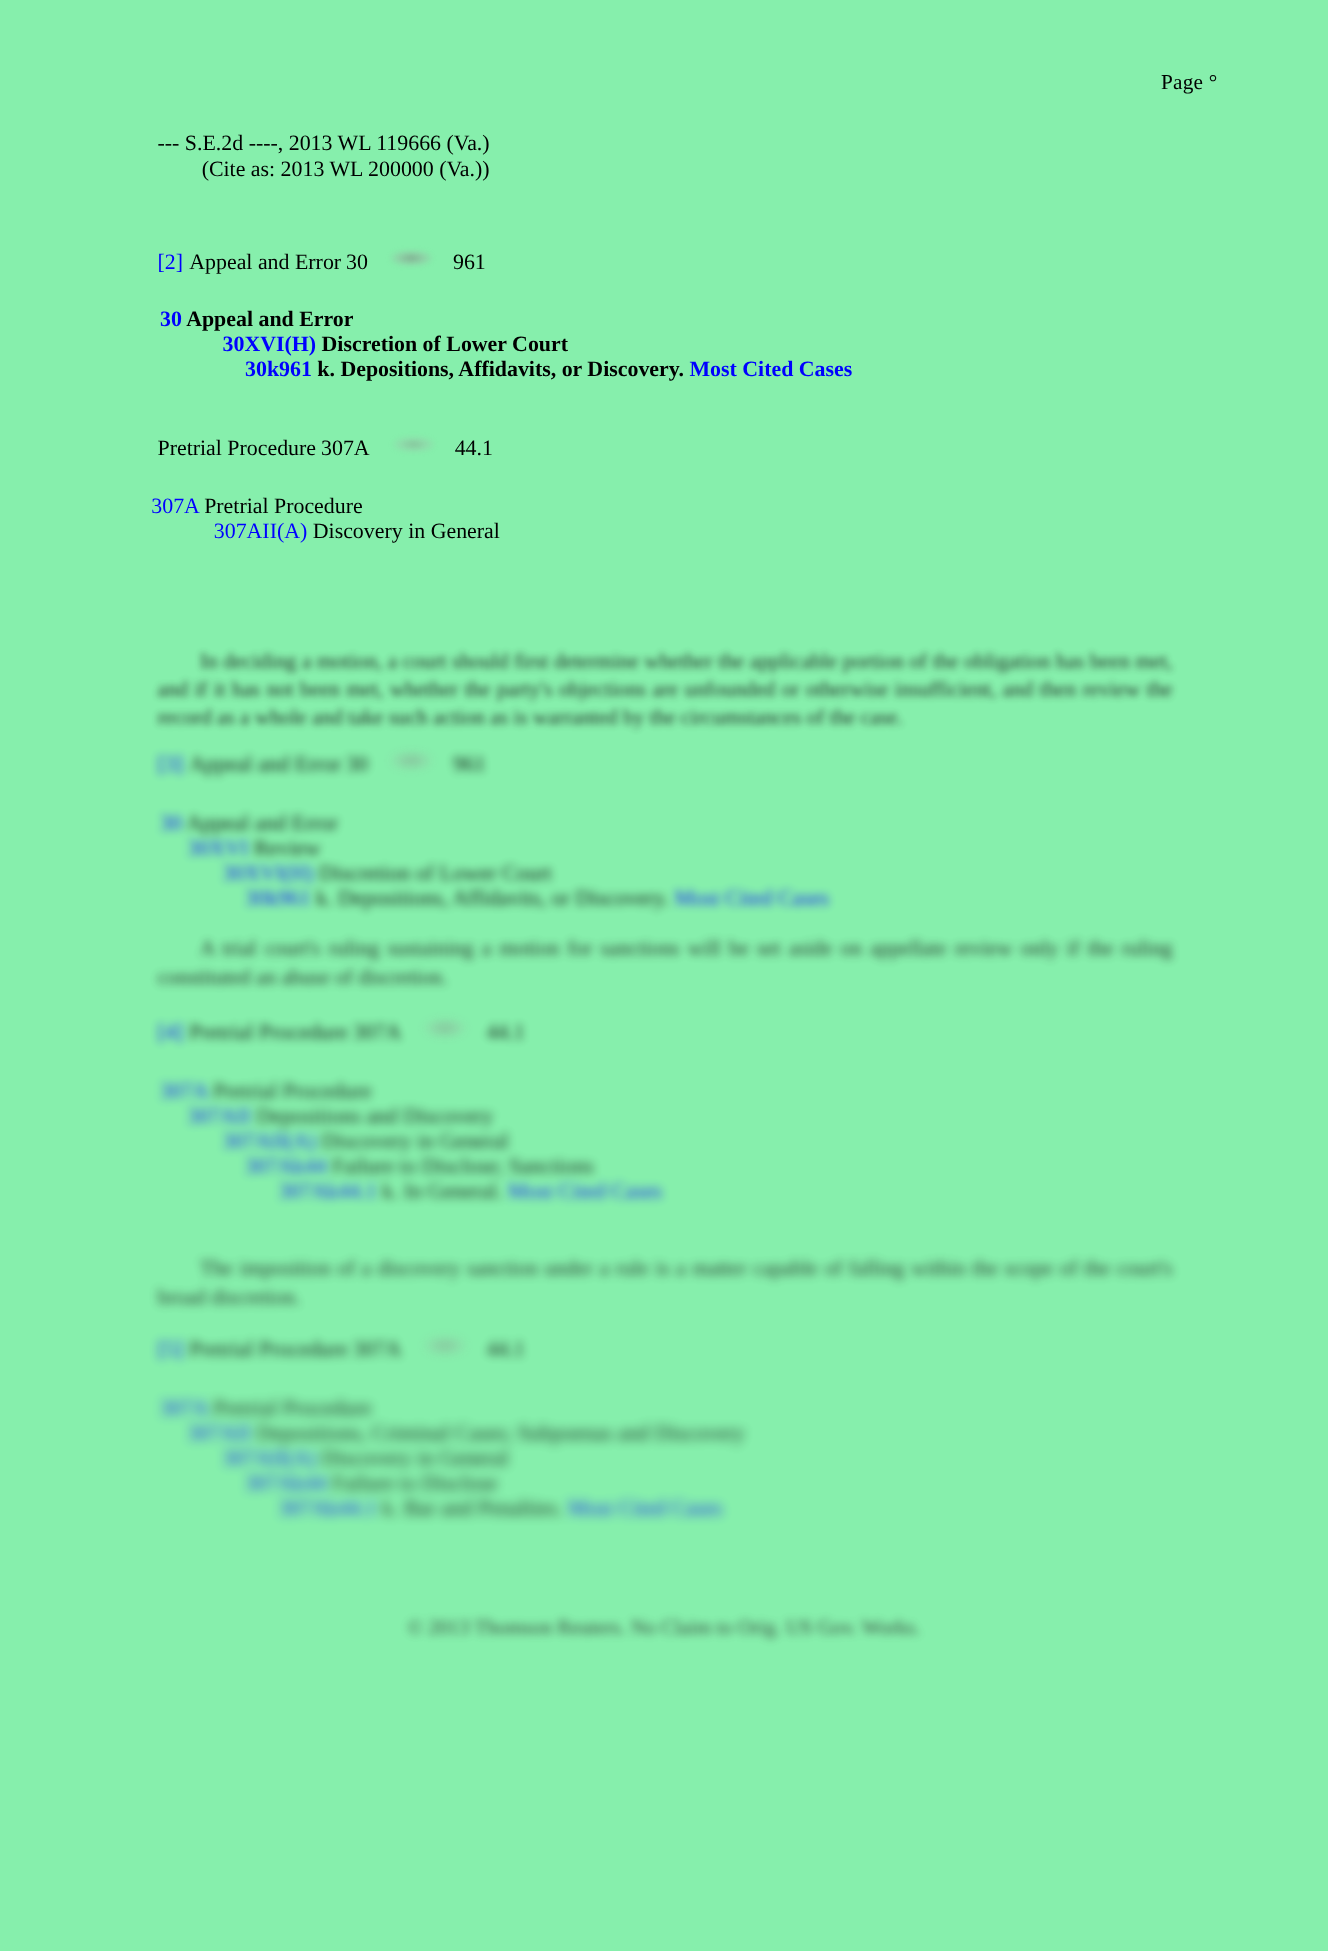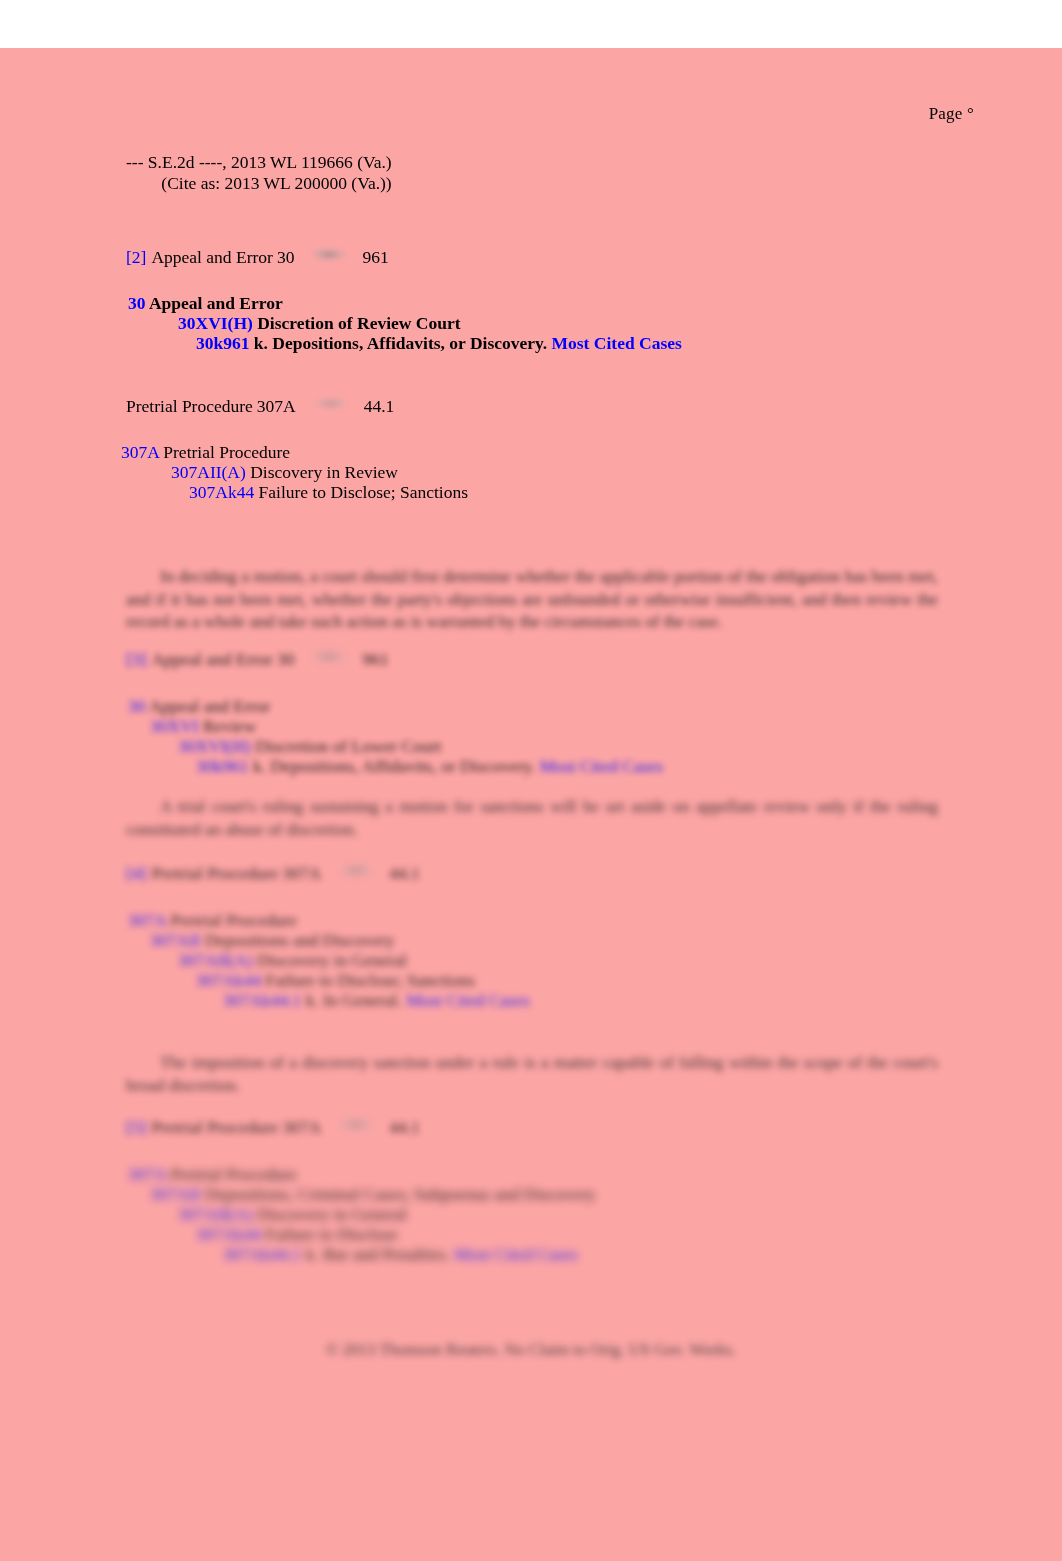--- a/index.html
+++ b/index.html
@@ -13,22 +13,21 @@
     height: 1561px;
     position: relative;
     font-family: "Liberation Serif", "DejaVu Serif", serif;
     color: #000000;
     overflow: hidden;
   }
 
   .page {
     position: absolute;
     inset: 0;
-    background: #fca5a5;
-    margin-top: 48px;
+    background: #86efac;
   }
 
   
   .running-header {
     position: absolute;
     top: 56px;
     right: 88px;
     font-size: 17px;
     letter-spacing: .2px;
   }
@@ -145,21 +144,21 @@
     <span class="hn-knum">961 </span>
   </div>
 
   <div class="outline" style="top:245px; left:128px;font-weight:bold;">
     <div class="row lvl0">
       <span class="code">30 </span>
       <span class="label">Appeal and Error </span>
     </div>
     <div class="row lvl2">
       <span class="code">30XVI(H) </span>
-      <span class="label">Discretion of Review Court </span>
+      <span class="label">Discretion of Lower Court </span>
     </div>
     <div class="row lvl3">
       <span class="code">30k961 </span>
       <span class="label">k. Depositions, Affidavits, or Discovery. </span>
       <span class="mcc">Most Cited Cases</span>
     </div>
   </div>
 
   <div class="hn-line" style="top:347px; left:126px;">
     <span class="hn-topic">Pretrial Procedure </span>
@@ -168,25 +167,21 @@
     <span class="hn-knum">44.1 </span>
   </div>
 
   <div class="outline" style="top:394px; left:121px;">
     <div class="row lvl0">
       <span class="code">307A </span>
       <span class="label">Pretrial Procedure </span>
     </div>
     <div class="row lvl2">
       <span class="code">307AII(A) </span>
-      <span class="label">Discovery in Review </span>
-    </div>
-    <div class="row lvl3">
-      <span class="code">307Ak44 </span>
-      <span class="label">Failure to Disclose; Sanctions </span>
+      <span class="label">Discovery in General </span>
     </div>
   </div>
 
   <div class="para b1" style="top:518px; left:126px; width:812px;">In deciding a motion, a court should first determine whether the applicable portion of the obligation has been met, and if it has not been met, whether the party's objections are unfounded or otherwise insufficient, and then review the record as a whole and take such action as is warranted by the circumstances of the case.</div>
 
   <div class="hn-line b2" style="top:600px; left:126px;">
     <span class="hn-num">[3] </span>
     <span class="hn-topic">Appeal and Error </span>
     <span class="hn-tnum">30 </span>
     <span class="key-glyph"></span>

